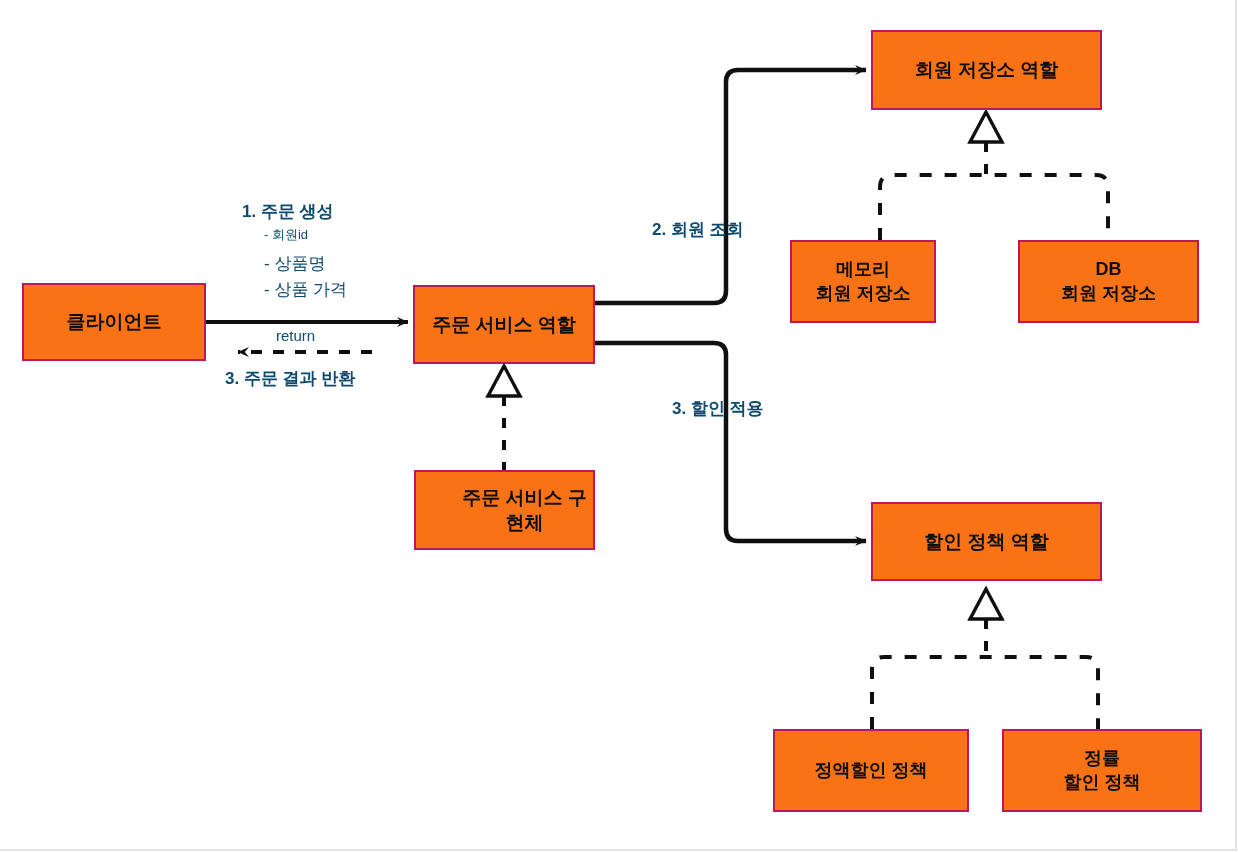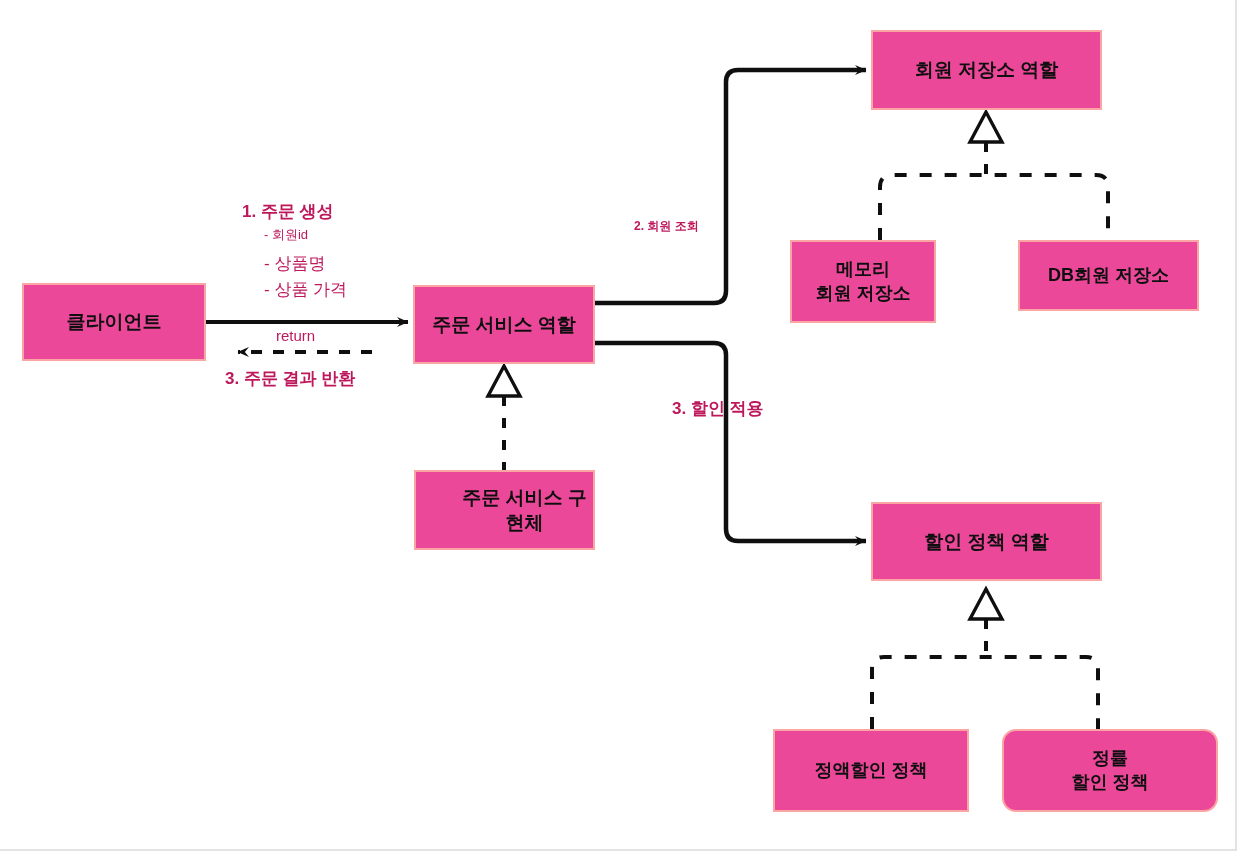--- a/index.html
+++ b/index.html
@@ -1,23 +1,23 @@
 <!DOCTYPE html>
 <html><head>
 <meta charset="utf-8">
 <style>
   html,body{margin:0;padding:0;background:#ffffff;}
   body{font-family:"Liberation Sans","DejaVu Sans",sans-serif;}
   #canvas{position:relative;width:1238px;height:852px;background:#ffffff;overflow:hidden;}
   #frame{position:absolute;left:0;top:0;width:1237px;height:851px;border-right:2px solid #e3e3e3;border-bottom:2px solid #e3e3e3;box-sizing:border-box;}
-  .node{position:absolute;box-sizing:border-box;border:2px solid #fca5a5;background:#ec4899;
+  .node{position:absolute;box-sizing:border-box;border:2px solid #be185d;background:#f97316;
         display:flex;align-items:center;justify-content:center;text-align:center;
         font-weight:bold;color:#0f0f0f;line-height:1.32;z-index:4;}
   .node .ln{display:block;}
-  .lbl{position:absolute;color:#be185d;font-weight:bold;white-space:nowrap;z-index:5;}
+  .lbl{position:absolute;color:#0c4a6e;font-weight:bold;white-space:nowrap;z-index:5;}
   .lbl.plain{font-weight:normal;}
   svg.wires{position:absolute;left:0;top:0;width:1238px;height:852px;z-index:2;overflow:visible;}
 </style>
 </head>
 <body>
 
 <div id="canvas">
 
   <div id="frame"></div>
 
@@ -71,48 +71,48 @@
 
   <div class="node" style="left:871px;top:30px;width:231px;height:80px;font-size:19px;">
     <span class="ln">회원 저장소 역할</span>
   </div>
 
   <div class="node" style="left:790px;top:240px;width:146px;height:83px;font-size:18px;flex-direction:column;">
     <span class="ln">메모리</span>
     <span class="ln">회원 저장소</span>
   </div>
 
-  <div class="node" style="left:1018px;top:240px;width:181px;height:71px;font-size:18px;flex-direction:row;">
+  <div class="node" style="left:1018px;top:240px;width:181px;height:83px;font-size:18px;flex-direction:column;">
     <span class="ln">DB</span>
     <span class="ln">회원 저장소</span>
   </div>
 
   <div class="node" style="left:871px;top:502px;width:231px;height:79px;font-size:19px;">
     <span class="ln">할인 정책 역할</span>
   </div>
 
   <div class="node" style="left:773px;top:729px;width:196px;height:83px;font-size:18px;flex-direction:row;">
     <span class="ln">정액</span>
     <span class="ln">할인 정책</span>
   </div>
 
-  <div class="node" style="left:1002px;top:729px;width:216px;height:83px;font-size:18px;flex-direction:column;border-radius:14px;">
+  <div class="node" style="left:1002px;top:729px;width:200px;height:83px;font-size:18px;flex-direction:column;">
     <span class="ln">정률</span>
     <span class="ln">할인 정책</span>
   </div>
 
   <div class="lbl" style="left:242px;top:200px;font-size:17px;">1. 주문 생성</div>
 
   <div class="lbl plain" style="left:264px;top:226px;font-size:13px;">- 회원id</div>
 
   <div class="lbl plain" style="left:264px;top:252px;font-size:17px;">- 상품명</div>
 
   <div class="lbl plain" style="left:264px;top:278px;font-size:17px;">- 상품 가격</div>
 
   <div class="lbl plain" style="left:276px;top:327px;font-size:15px;">return</div>
 
   <div class="lbl" style="left:225px;top:367px;font-size:17px;">3. 주문 결과 반환</div>
 
-  <div class="lbl" style="left:634px;top:218px;font-size:12px;">2. 회원 조회</div>
+  <div class="lbl" style="left:652px;top:218px;font-size:17px;">2. 회원 조회</div>
 
   <div class="lbl" style="left:652px;top:397px;font-size:17px;margin-left:20px;">3. 할인 적용</div>
 
 </div>
 
 </body></html>

